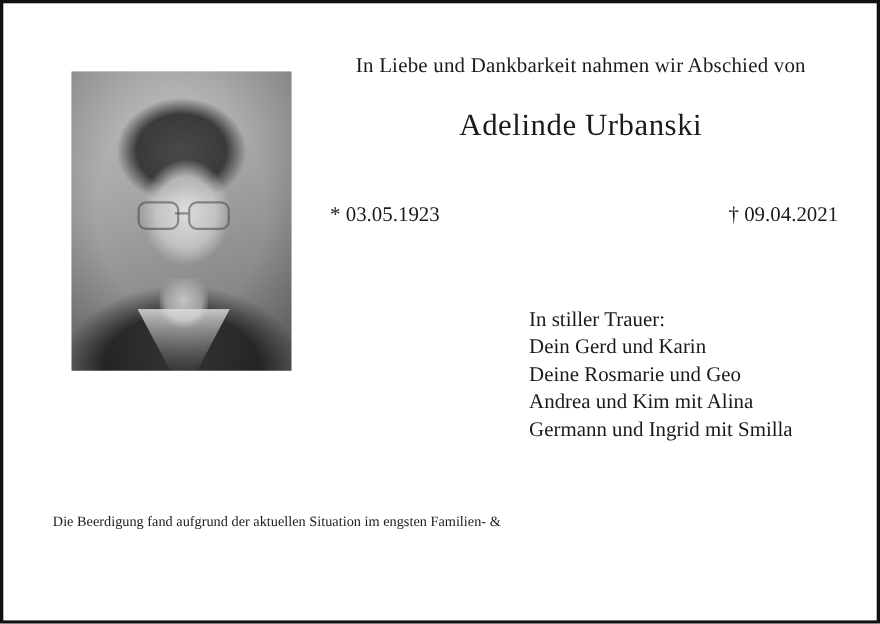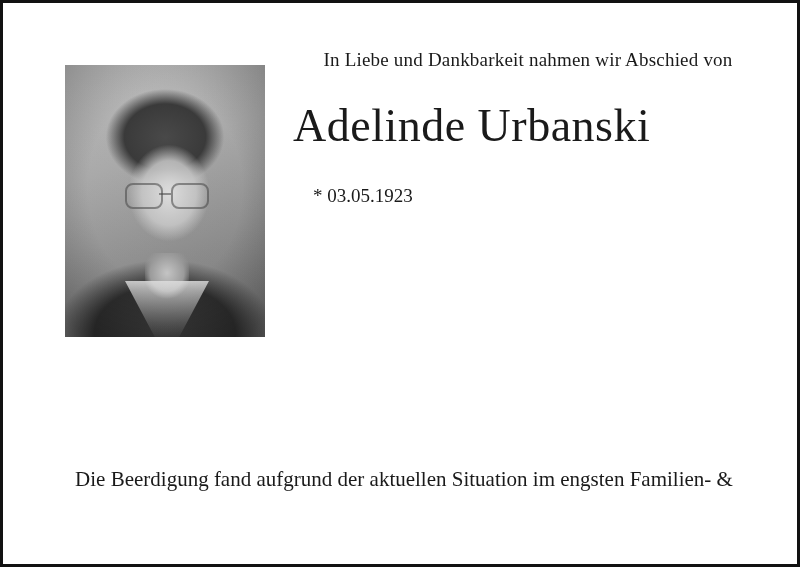--- a/index.html
+++ b/index.html
@@ -96,50 +96,50 @@
     width: 470px;
     text-align: center;
     font-size: 19px;
     letter-spacing: 0.2px;
   }
   .name {
     position: absolute;
     left: 290px;
     top: 96px;
     width: 470px;
-    font-size: 46px;
+    text-align: center;
+    font-size: 28px;
     letter-spacing: 0.5px;
     white-space: nowrap;
   }
   .dates {
     position: absolute;
-    left: 310px;
+    left: 297px;
     top: 182px;
     width: 462px;
     display: flex;
     justify-content: space-between;
     font-size: 19px;
   }
   .mourners {
     position: absolute;
     left: 478px;
     top: 275px;
     font-size: 19px;
     line-height: 1.32;
     text-align: left;
     white-space: nowrap;
   }
   .footer {
     position: absolute;
     left: 45px;
     top: 462px;
     width: 712px;
-    font-size: 21px;
+    font-size: 13px;
     line-height: 1.42;
-    text-align: center;
   }
   .footer p { margin: 0; }
 </style>
 </head>
 <body>
 
 <div class="page">
   <div class="inner">
 
     <div class="portrait-wrap">
@@ -152,21 +152,29 @@
         <div class="vignette"></div>
       </div>
     </div>
 
     <div class="lead">In Liebe und Dankbarkeit nahmen wir Abschied von</div>
 
     <div class="name">Adelinde Urbanski</div>
 
     <div class="dates">
       <span>* 03.05.1923</span>
+      <span>† 09.04.2021</span>
     </div>
 
+    <div class="mourners">
+      <div>In stiller Trauer:</div>
+      <div>Dein Gerd und Karin</div>
+      <div>Deine Rosmarie und Geo</div>
+      <div>Andrea und Kim mit Alina</div>
+      <div>Germann und Ingrid mit Smilla</div>
+    </div>
 
     <div class="footer">
       <p>Die Beerdigung fand aufgrund der aktuellen Situation im engsten Familien- &amp;</p>
     </div>
 
   </div>
 </div>
 
 </body></html>

